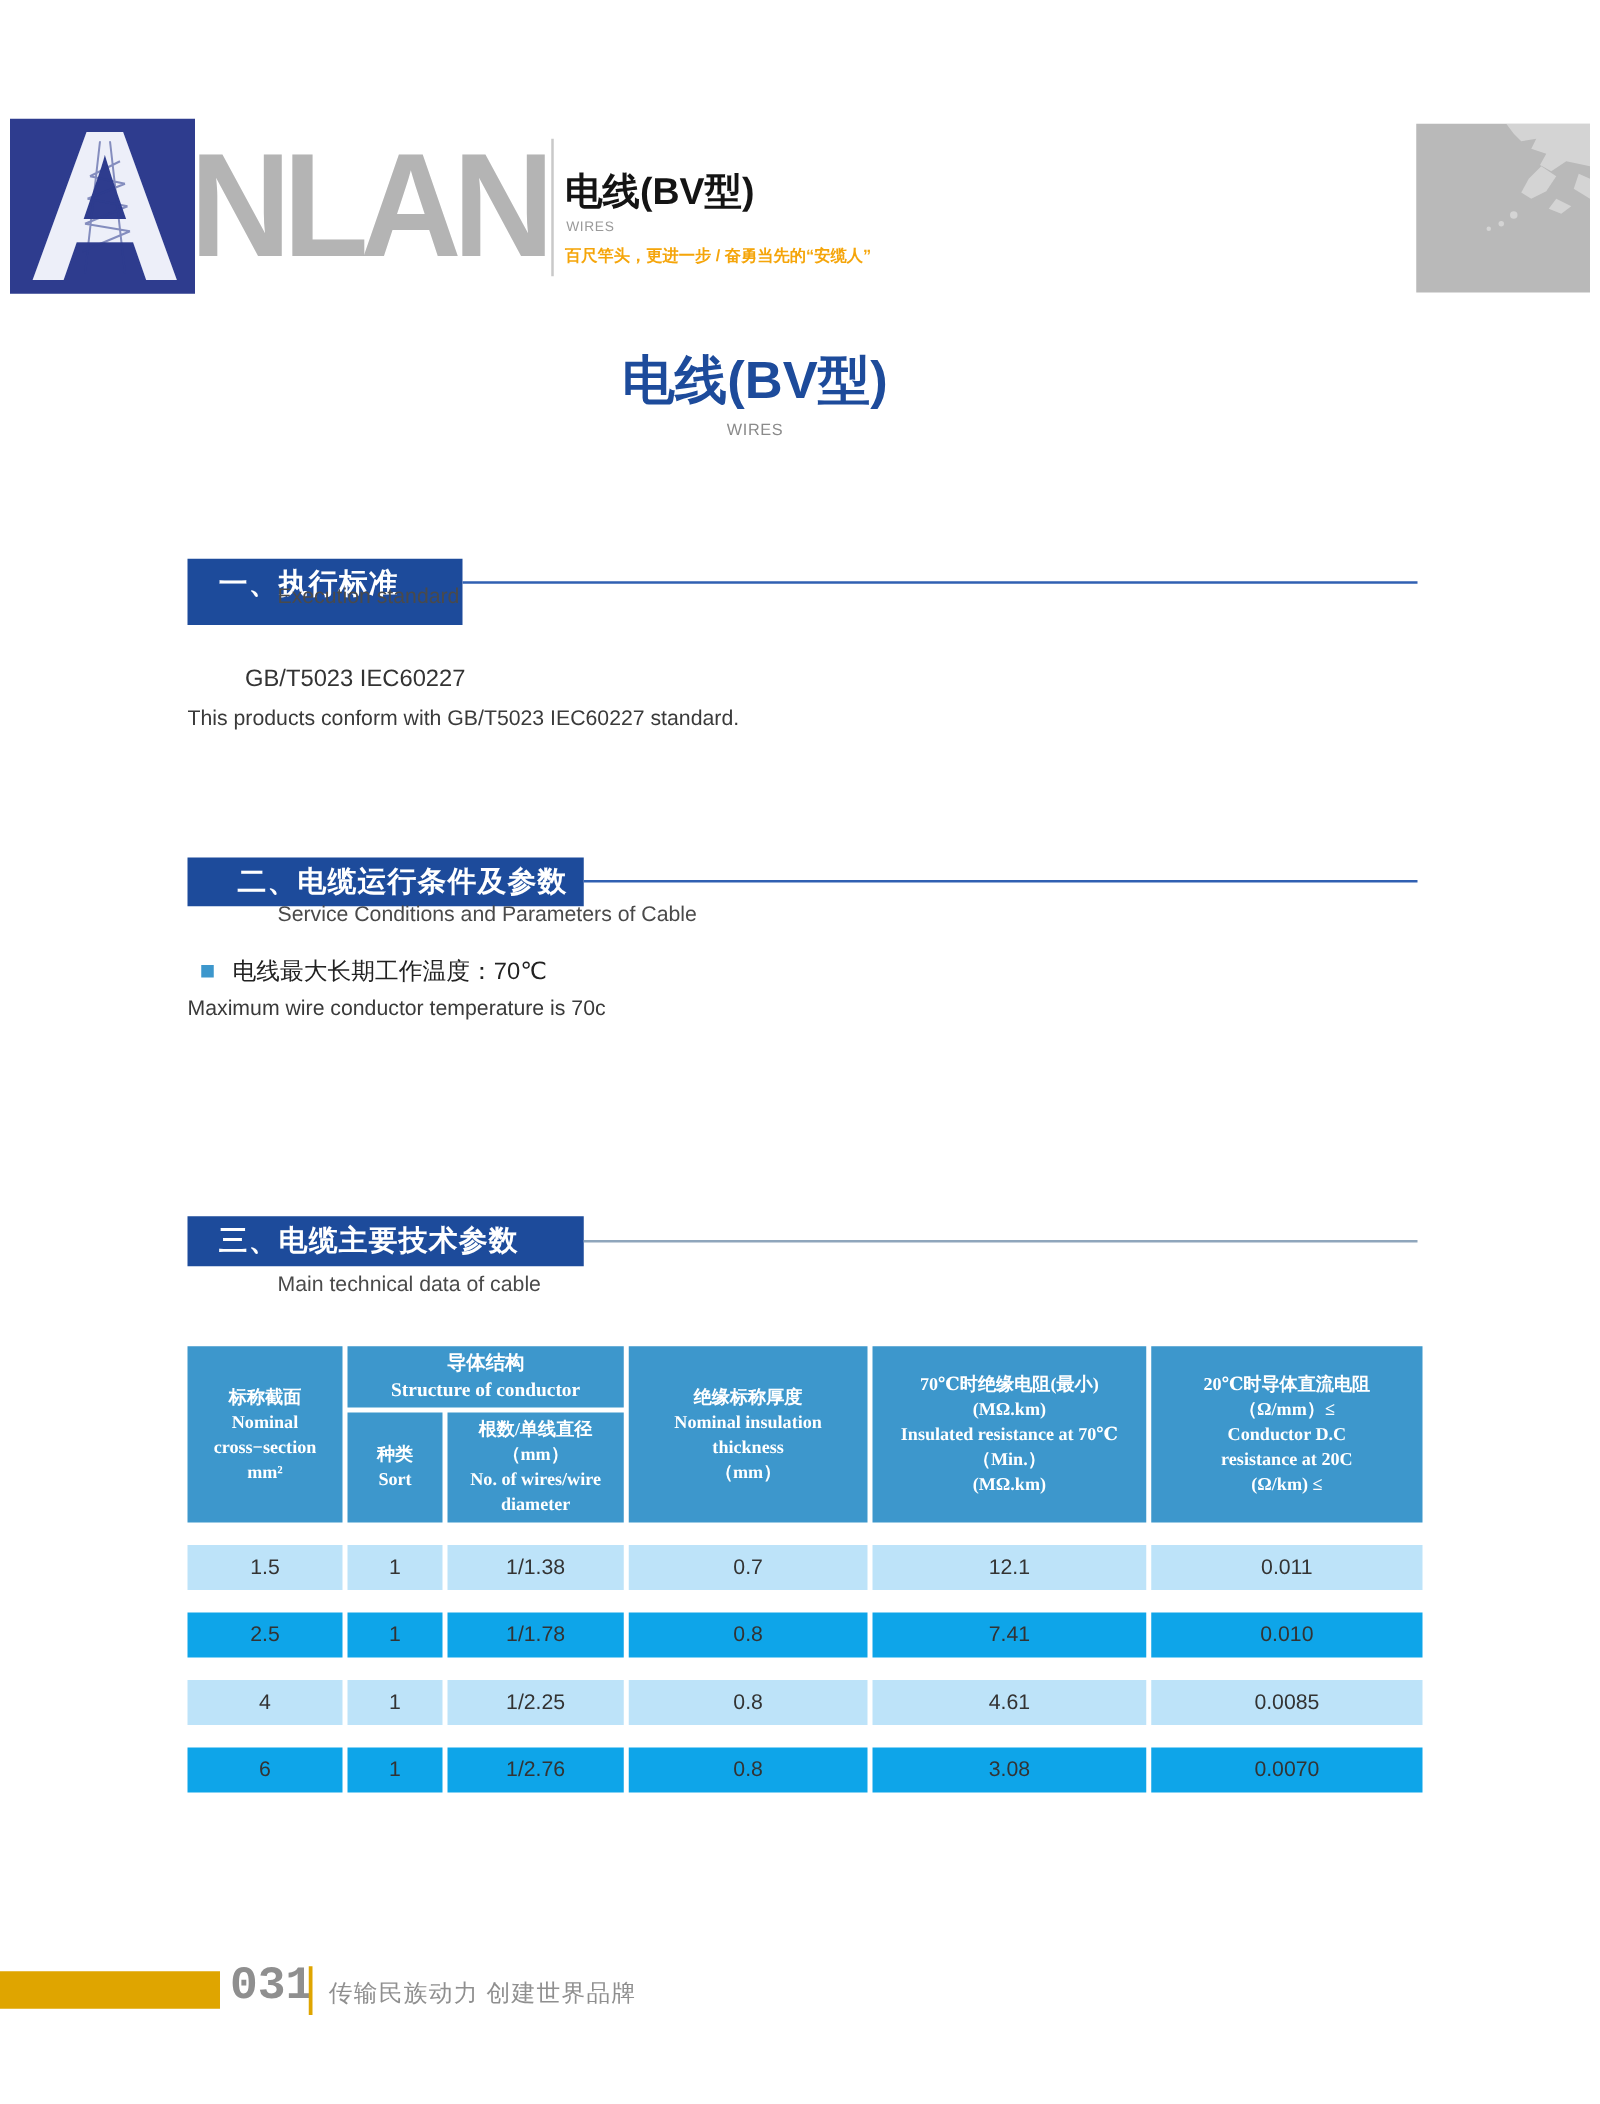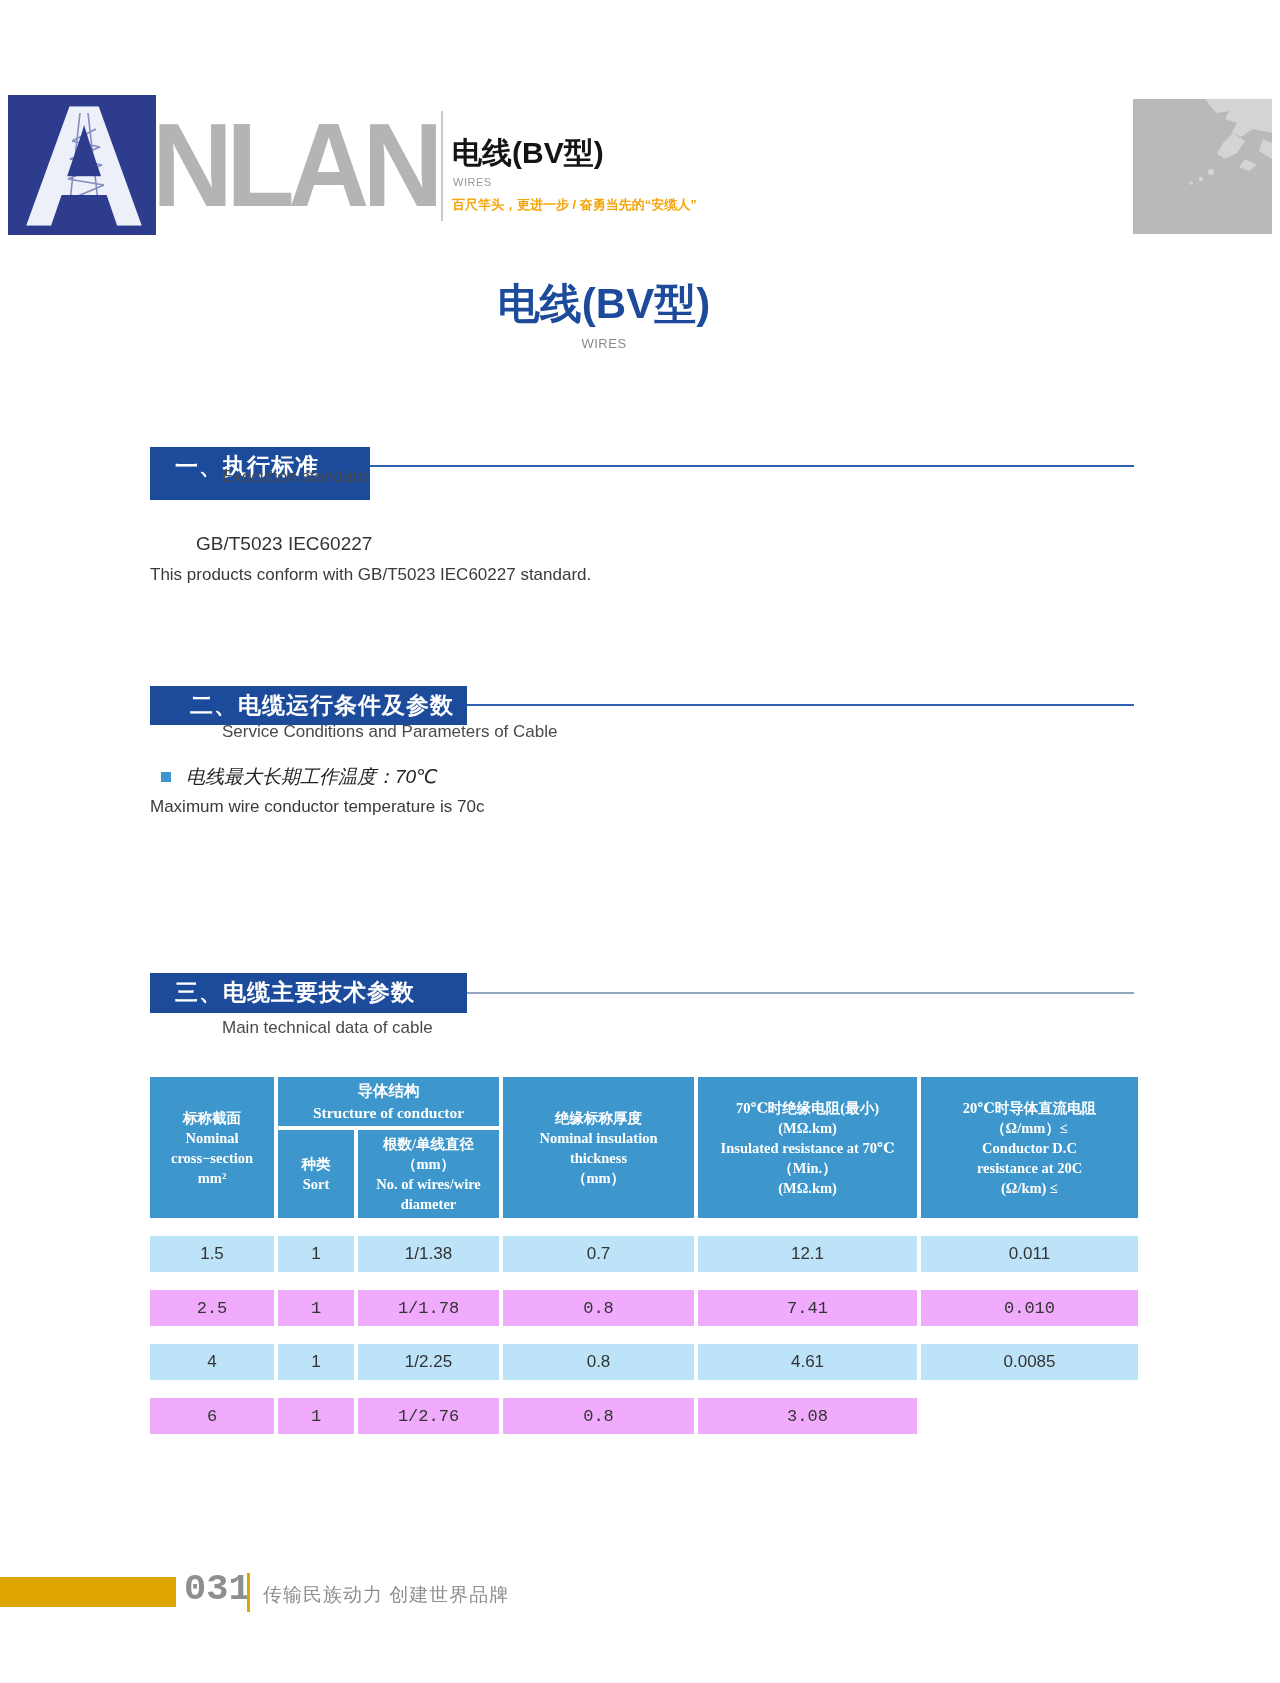--- a/index.html
+++ b/index.html
@@ -43,21 +43,21 @@
   .th{background:#3D97CC;color:#ffffff;display:flex;align-items:center;justify-content:center;
       text-align:center;font-family:"Liberation Serif","DejaVu Serif",serif;font-weight:bold;
       white-space:pre-line;font-size:14.5px;line-height:1.38;}
   .th-group{display:flex;flex-direction:column;row-gap:4px;}
   .th-group-top{height:49px;font-size:15.5px;}
   .th-group-bottom{flex:1;display:grid;grid-template-columns:76px 141px;column-gap:4px;}
   .trow{display:grid;grid-template-columns:124px 76px 141px 191px 219px 217px;column-gap:4px;
         height:50px;margin-top:4px;}
   .td{display:flex;align-items:center;justify-content:center;font-size:17px;color:#333333;margin-top:14px;}
   .row-blue .td{background:#BDE3F9;}
-  .row-green .td{background:#f0abfc;font-family:Liberation Mono, monospace;}
+  .row-green .td{background:#0ea5e9;}
 
   
   .foot-bar{left:0;top:1577px;width:176px;height:30px;background:#DFA500;}
   .foot-num{left:184px;top:1568px;font-family:Liberation Mono, monospace;
             font-size:37px;font-weight:bold;color:#8F8F8F;}
   .foot-divider{left:247px;top:1573px;width:3px;height:39px;background:#DFA500;}
   .foot-slogan{left:263px;top:1582px;font-size:19px;color:#8F8F8F;letter-spacing:1px;}
 </style>
 </head>
 <body>
@@ -93,21 +93,21 @@
   <div class="abs sec-box" style="left:150px;top:447px;width:220px;height:53px;">一、执行标准</div>
   <div class="abs sec-line" style="left:370px;top:465px;width:764px;background:#3060B2;"></div>
   <div class="abs sec-sub" style="left:222px;top:467px;">Execution standard</div>
   <div class="abs std-text" style="left:196px;top:533px;">GB/T5023  IEC60227</div>
   <div class="abs body-text" style="left:150px;top:565px;">This products conform with GB/T5023  IEC60227 standard.</div>
 
   <div class="abs sec-box" style="left:150px;top:686px;width:317px;height:39px;padding-left:40px;">二、电缆运行条件及参数</div>
   <div class="abs sec-line" style="left:467px;top:704px;width:667px;background:#3060B2;"></div>
   <div class="abs sec-sub" style="left:222px;top:722px;">Service Conditions and Parameters of Cable</div>
   <div class="abs bullet-sq" style="left:161px;top:772px;"></div>
-  <div class="abs bullet-cn" style="left:186px;top:764px;font-style:italic;">电线最大长期工作温度：70℃</div>
+  <div class="abs bullet-cn" style="left:186px;top:764px;">电线最大长期工作温度：70℃</div>
   <div class="abs body-text" style="left:150px;top:797px;">Maximum wire conductor temperature is 70c</div>
 
   <div class="abs sec-box" style="left:150px;top:973px;width:317px;height:40px;">三、电缆主要技术参数</div>
   <div class="abs sec-line" style="left:467px;top:992px;width:667px;background:#8FA6BC;"></div>
   <div class="abs sec-sub" style="left:222px;top:1018px;">Main technical data of cable</div>
 
   <div class="abs" id="table">
     <div class="thead">
       <div class="th">标称截面
 Nominal
@@ -164,20 +164,21 @@
       <div class="td">0.8</div>
       <div class="td">4.61</div>
       <div class="td">0.0085</div>
     </div>
     <div class="trow row-green">
       <div class="td">6</div>
       <div class="td">1</div>
       <div class="td">1/2.76</div>
       <div class="td">0.8</div>
       <div class="td">3.08</div>
+      <div class="td">0.0070</div>
     </div>
   </div>
 
   <div class="abs foot-bar"></div>
   <div class="abs foot-num">031</div>
   <div class="abs foot-divider"></div>
   <div class="abs foot-slogan">传输民族动力  创建世界品牌</div>
 
 </div>
 

